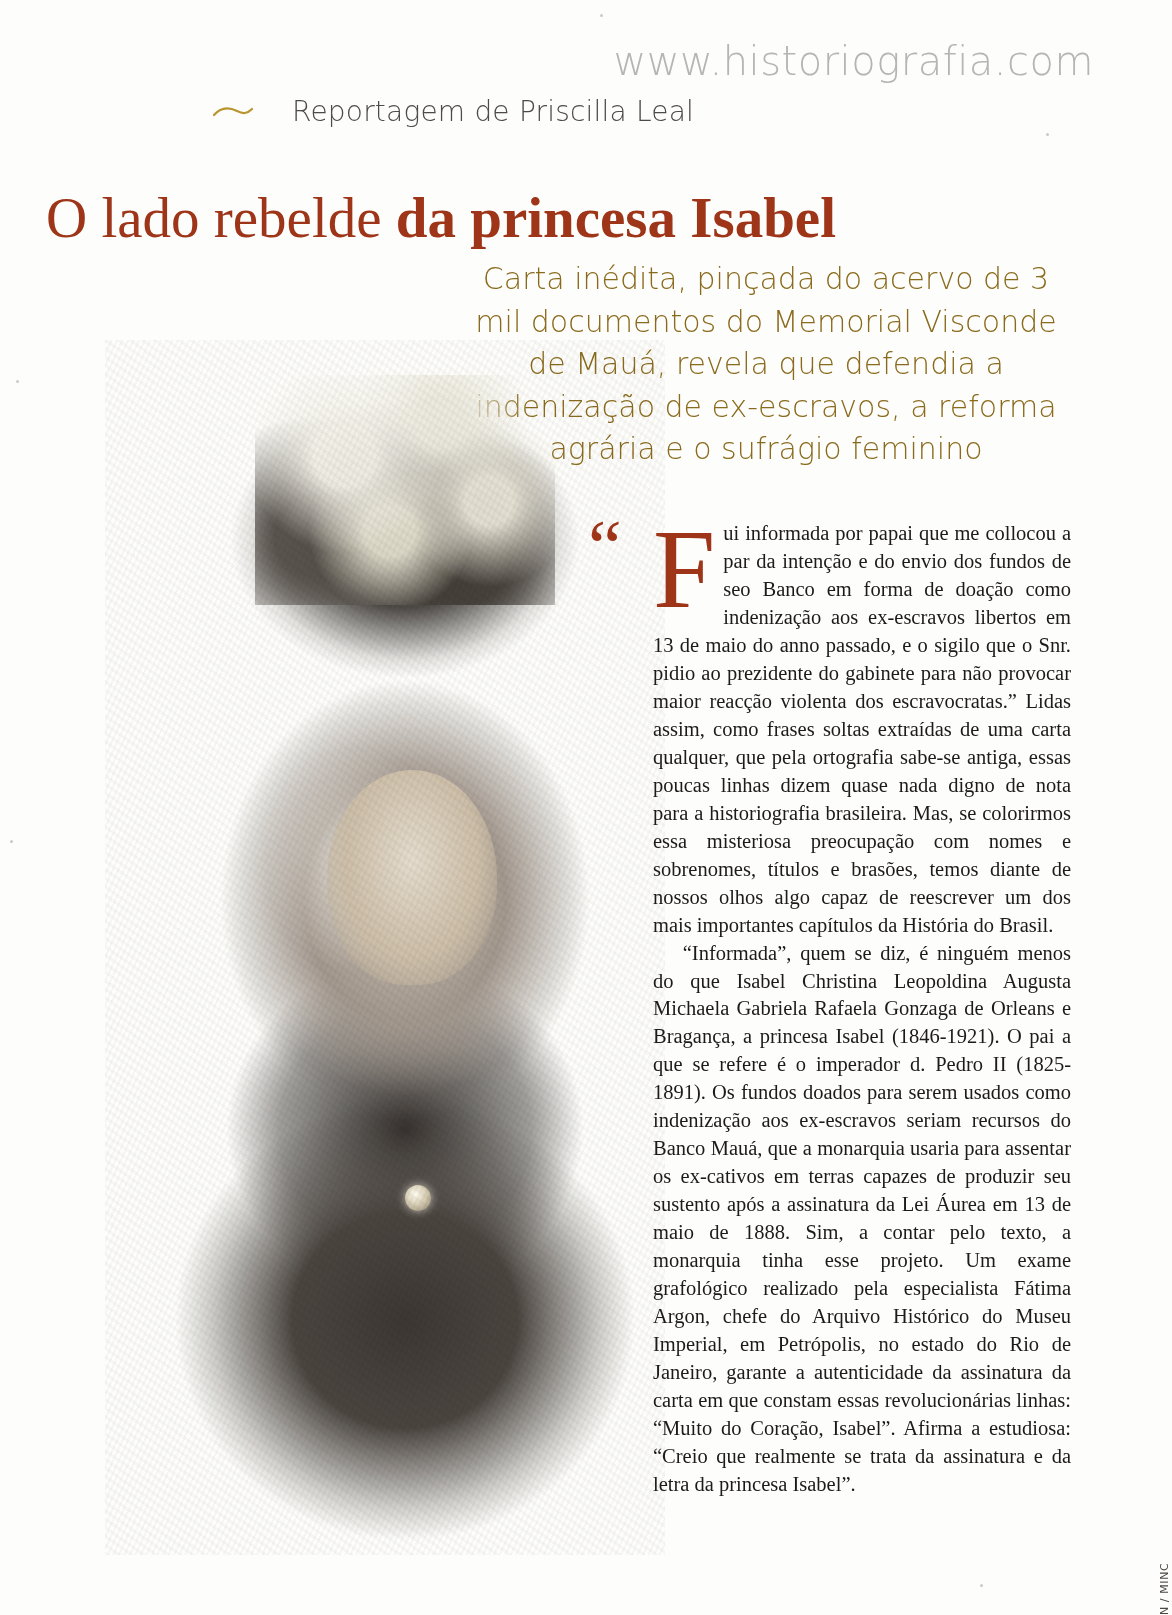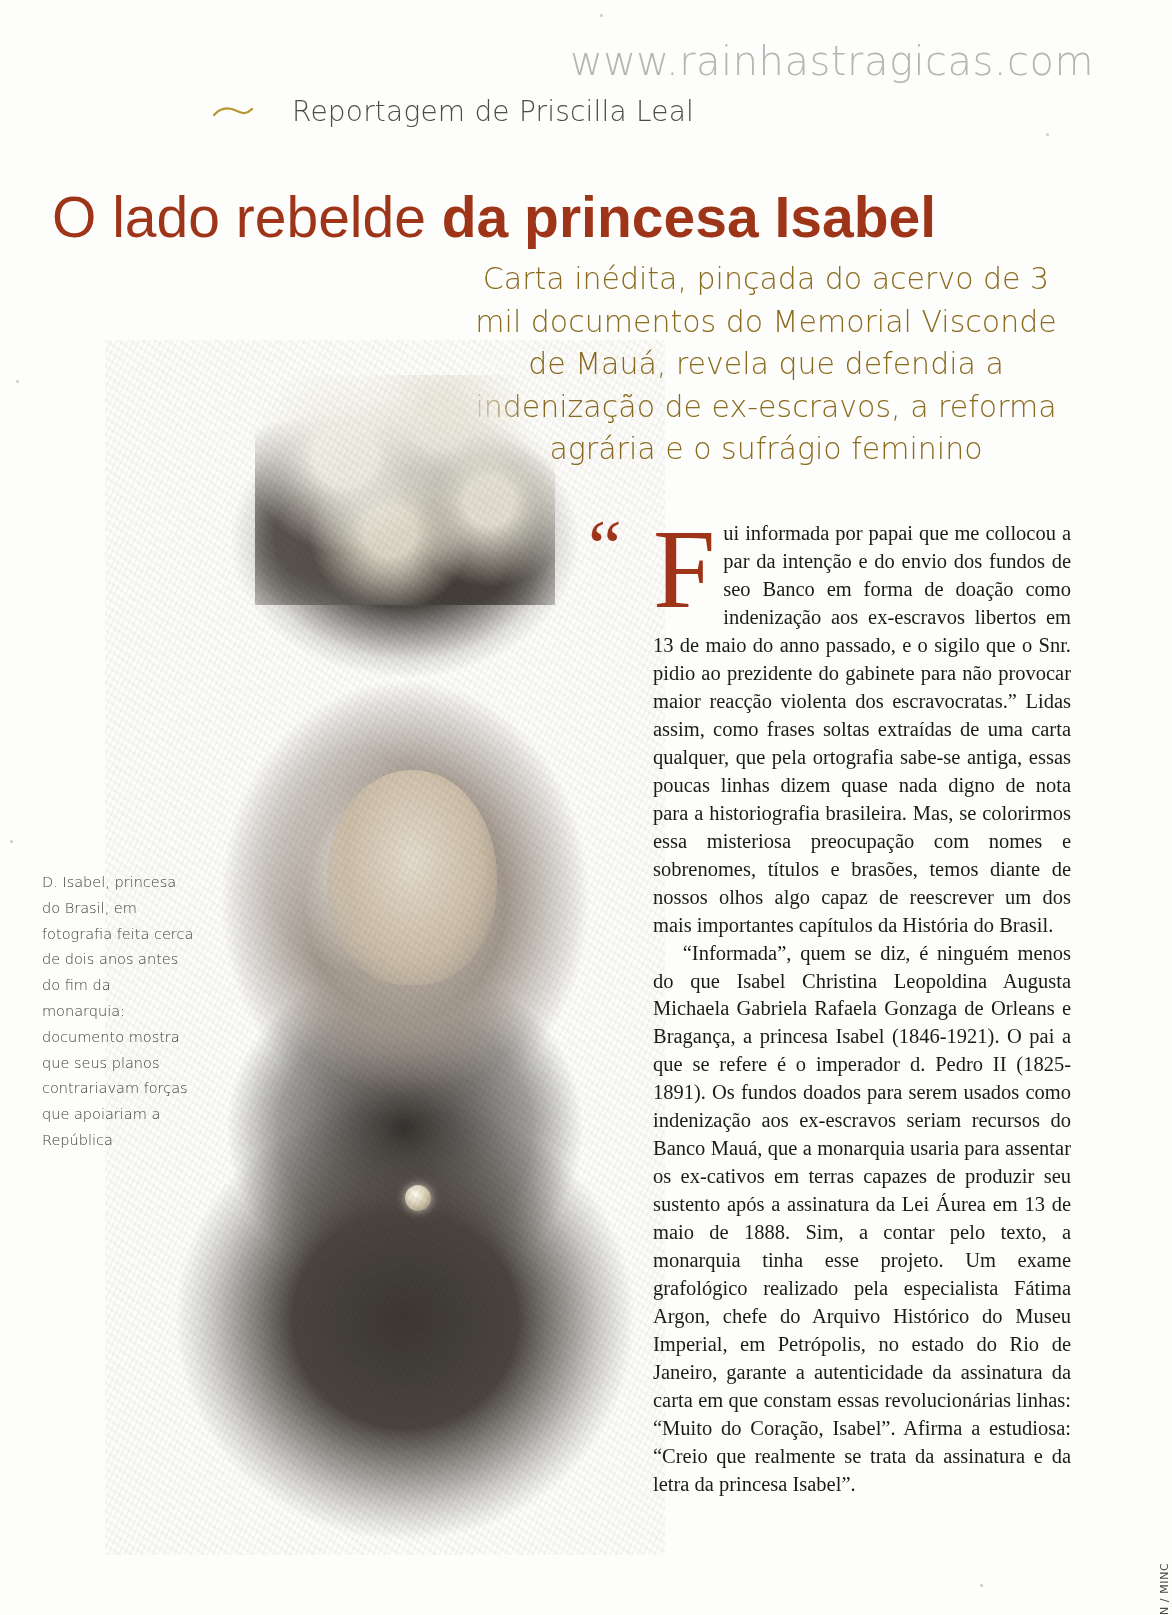--- a/index.html
+++ b/index.html
@@ -53,23 +53,23 @@
     font-weight: 300;
     color: #4e4b46;
     letter-spacing: 0.2px;
     margin-left: 26px;
   }
 
   
   .headline {
     position: absolute;
     top: 163px;
-    left: 52px;
+    left: 46px;
     width: 1060px;
-    font-family: Liberation Sans, sans-serif;
+    font-family: Liberation Serif, serif;
     font-size: 57px;
     line-height: 1.05;
     color: #9e3418;
     white-space: nowrap;
     margin-top: 25px;
   }
   .headline .light { font-weight: 400; }
   .headline .bold  { font-weight: 700; }
 
   
@@ -229,21 +229,21 @@
 <body>
 
 <div class="page">
 
   <div class="speck" style="left:600px;top:14px;"></div>
   <div class="speck" style="left:1046px;top:133px;"></div>
   <div class="speck" style="left:16px;top:380px;"></div>
   <div class="speck" style="left:10px;top:840px;"></div>
   <div class="speck" style="left:980px;top:1584px;"></div>
 
-  <div class="site-url">www.rainhastragicas.com</div>
+  <div class="site-url">www.historiografia.com</div>
 
   <div class="byline">
     <span class="swirl">
       <svg viewBox="0 0 40 16" width="40" height="16" aria-hidden="true">
         <path d="M1 11 C8 3, 16 3, 24 7 C30 10, 34 10, 39 5" fill="none" stroke="#b9952e" stroke-width="2.2" stroke-linecap="round"></path>
       </svg>
     </span>
     <span class="byline-text">Reportagem de Priscilla Leal</span>
   </div>
 
@@ -254,21 +254,20 @@
   <div class="deck">Carta inédita, pinçada do acervo de 3 mil documentos do Memorial Visconde de Mauá, revela que defendia a indenização de ex-escravos, a reforma agrária e o sufrágio feminino</div>
 
   <div class="photo-wrap">
     <div class="photo"></div>
     <div class="photo-hat"></div>
     <div class="photo-face"></div>
     <div class="photo-brooch"></div>
     <div class="photo-grain"></div>
   </div>
 
-  <div class="caption">D. Isabel, princesa do Brasil, em fotografia feita cerca de dois anos antes do fim da monarquia: documento mostra que seus planos contrariavam forças que apoiariam a República</div>
 
   <div class="openquote">“</div>
 
   <div class="article">
     <p><span class="dropcap">F</span><span>ui informada por papai que me collocou a par da intenção e do envio dos fundos de seo Banco em forma de doação como indenização aos ex-escravos libertos em 13 de maio do anno passado, e o sigilo que o Snr. pidio ao prezidente do gabinete para não provocar maior reacção violenta dos escravocratas.” Lidas assim, como frases soltas extraídas de uma carta qualquer, que pela ortografia sabe-se antiga, essas poucas linhas dizem quase nada digno de nota para a historiografia brasileira. Mas, se colorirmos essa misteriosa preocupação com nomes e sobrenomes, títulos e brasões, temos diante de nossos olhos algo capaz de reescrever um dos mais importantes capítulos da História do Brasil.</span></p>
     <p>“Informada”, quem se diz, é ninguém menos do que Isabel Christina Leopoldina Augusta Michaela Gabriela Rafaela Gonzaga de Orleans e Bragança, a princesa Isabel (1846-1921). O pai a que se refere é o imperador d. Pedro II (1825-1891). Os fundos doados para serem usados como indenização aos ex-escravos seriam recursos do Banco Mauá, que a monarquia usaria para assentar os ex-cativos em terras capazes de produzir seu sustento após a assinatura da Lei Áurea em 13 de maio de 1888. Sim, a contar pelo texto, a monarquia tinha esse projeto. Um exame grafológico realizado pela especialista Fátima Argon, chefe do Arquivo Histórico do Museu Imperial, em Petrópolis, no estado do Rio de Janeiro, garante a autenticidade da assinatura da carta em que constam essas revolucionárias linhas: “Muito do Coração, Isabel”. Afirma a estudiosa: “Creio que realmente se trata da assinatura e da letra da princesa Isabel”.</p>
   </div>
 
   <div class="credit">ARQUIVO HISTÓRICO DO MUSEU IMPERIAL / IPHAN / MINC</div>
 

